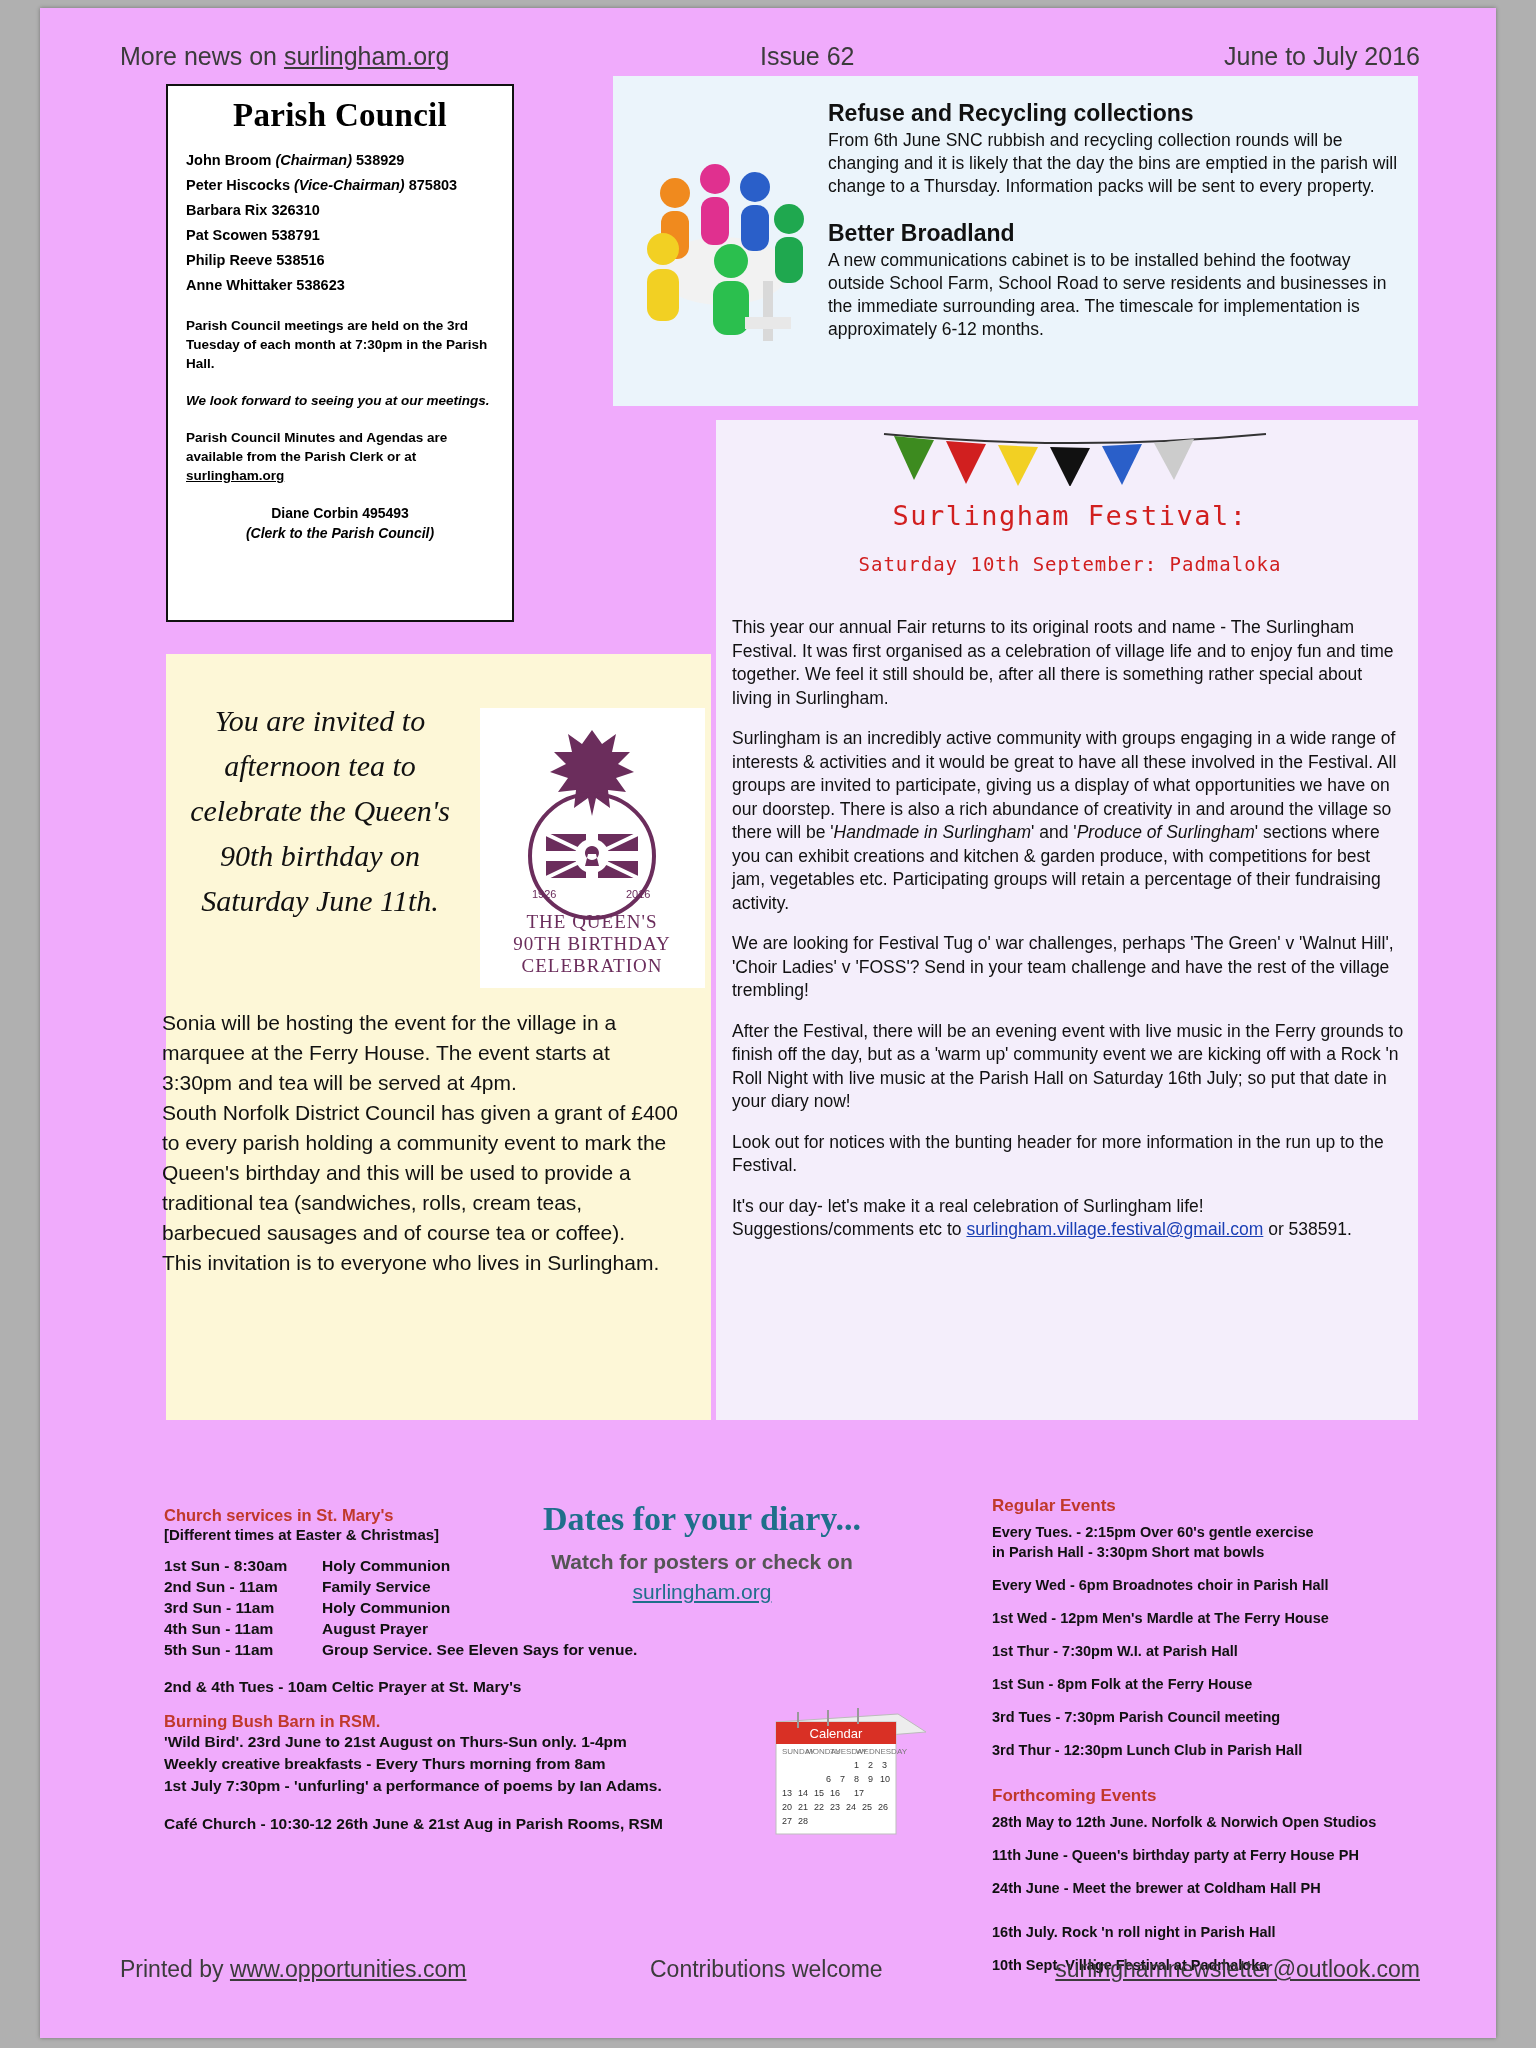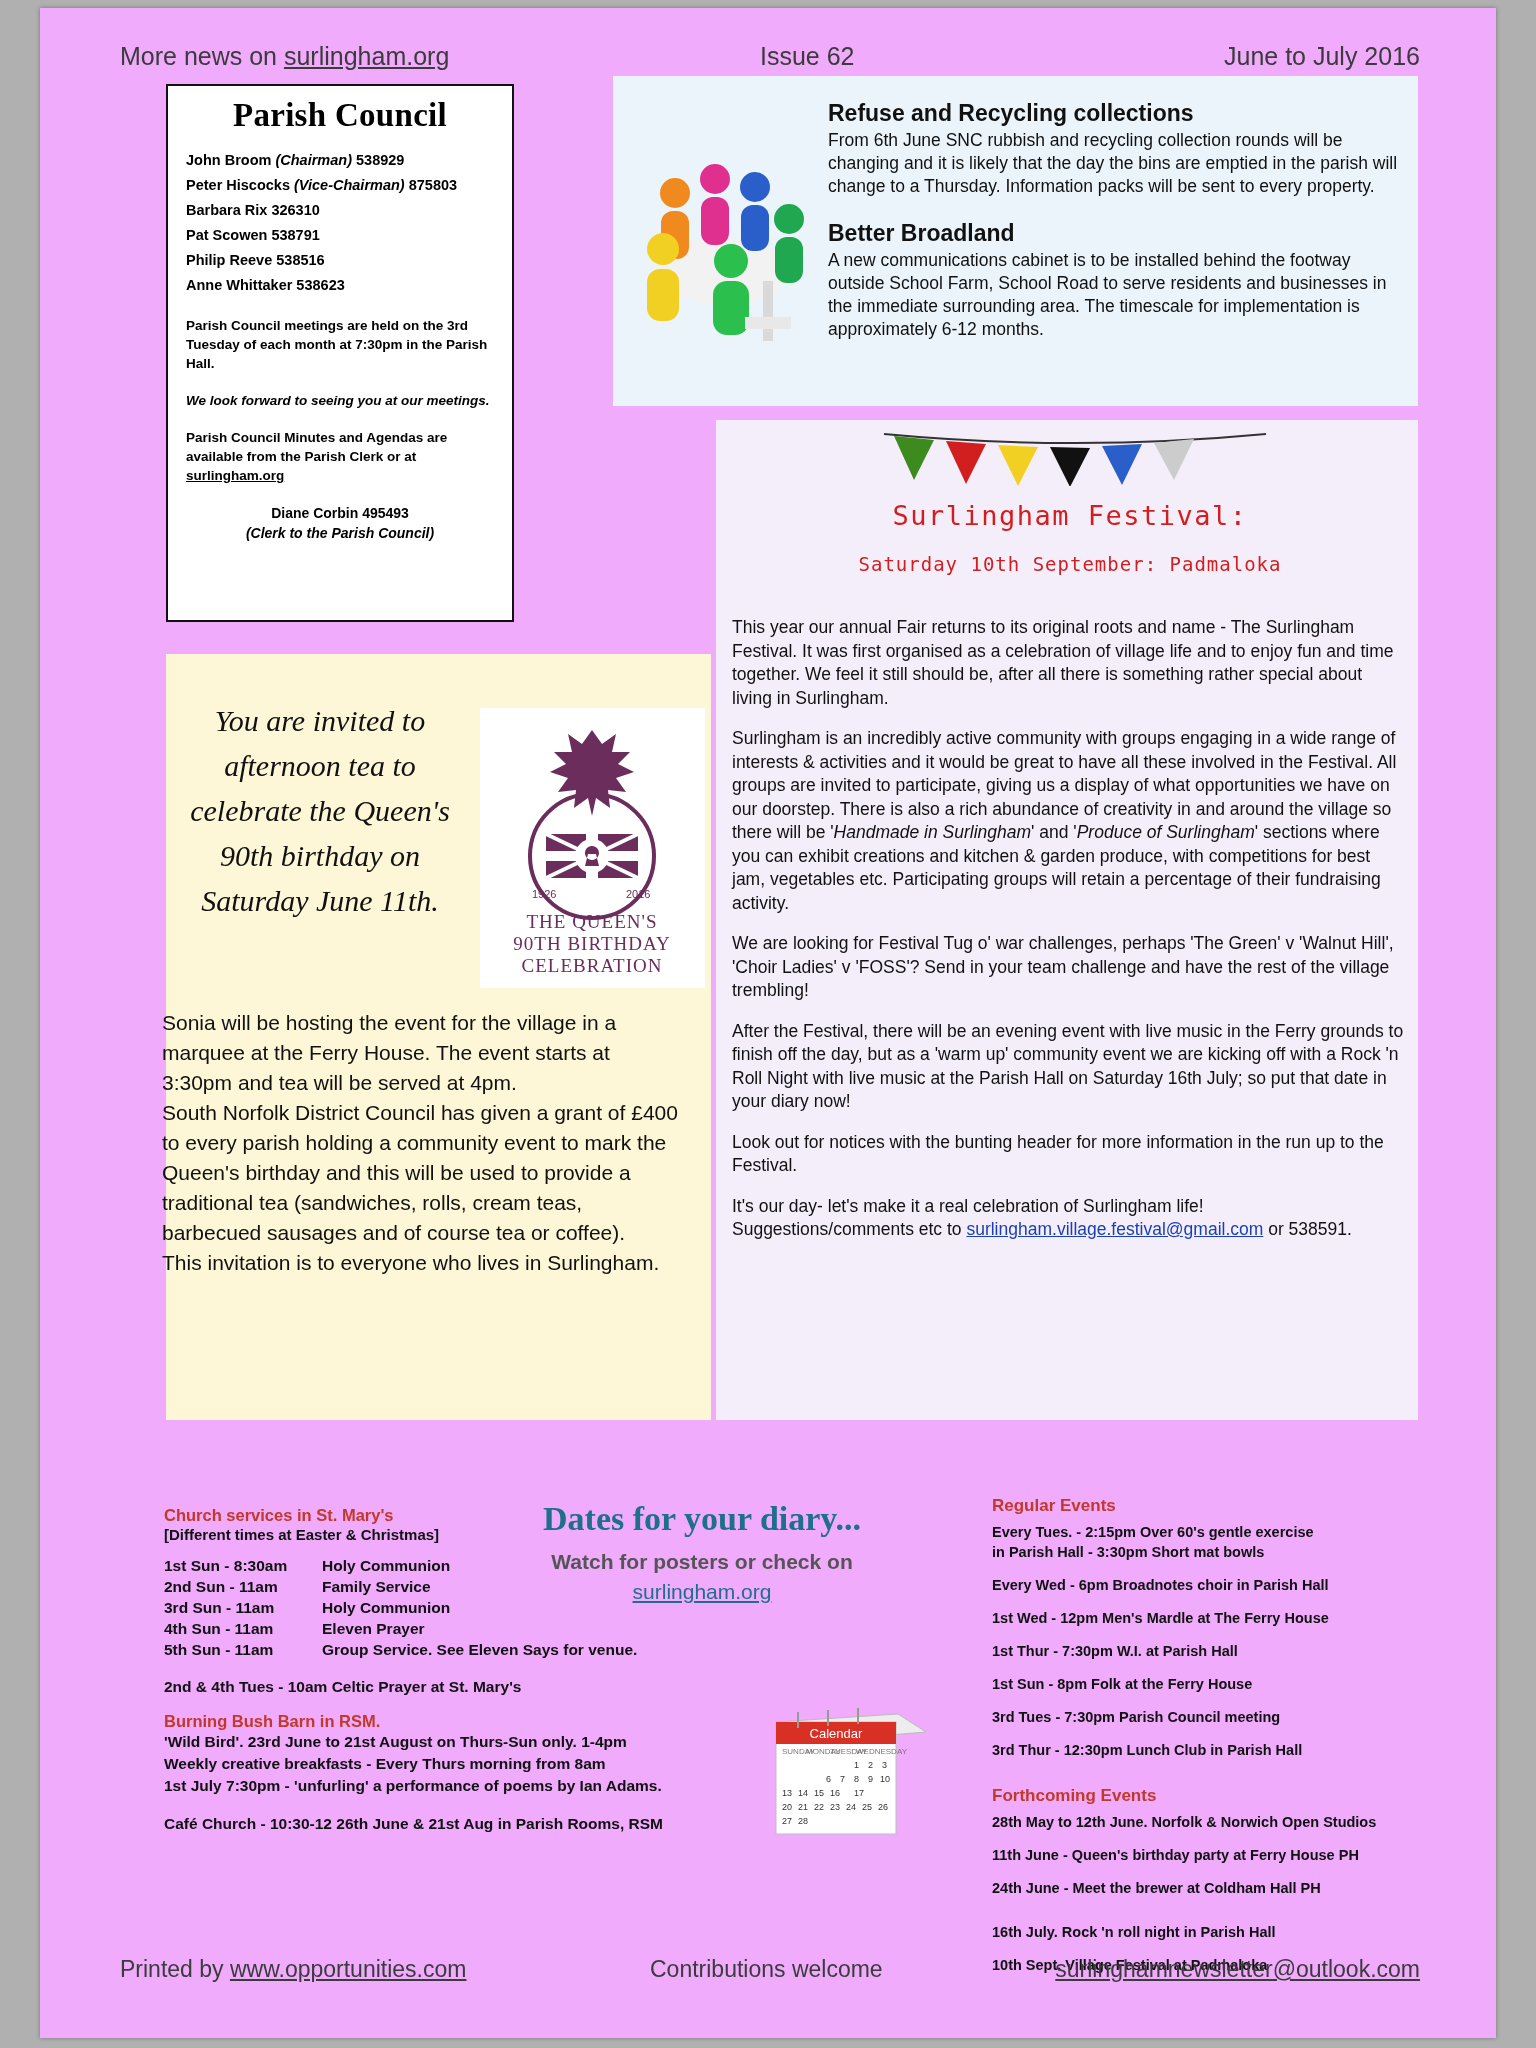--- a/index.html
+++ b/index.html
@@ -449,21 +449,21 @@
   <div class="tea-body" style="white-space: pre-line;">Sonia  will  be  hosting the  event  for the village in a marquee at the Ferry House. The event starts at 3:30pm and tea will be served at 4pm.
 South Norfolk District Council has given a grant of £400 to every parish holding a community event  to mark the  Queen's birthday and this will be used to provide a traditional tea  (sandwiches, rolls, cream teas, barbecued sausages and of course tea or coffee).
 This invitation is to everyone who lives in Surlingham.</div>
 
   <div class="church">
     <div class="church-h">Church services in St. Mary's</div>
     <div class="church-note">[Different times at Easter &amp; Christmas]</div>
     <div class="svc-row"><span class="d">1st Sun - 8:30am</span><span>Holy Communion</span></div>
     <div class="svc-row"><span class="d">2nd Sun - 11am</span><span>Family Service</span></div>
     <div class="svc-row"><span class="d">3rd Sun - 11am</span><span>Holy Communion</span></div>
-    <div class="svc-row"><span class="d">4th Sun - 11am</span><span>Eleven Prayer</span></div>
+    <div class="svc-row"><span class="d">4th Sun - 11am</span><span>August Prayer</span></div>
     <div class="svc-row"><span class="d">5th Sun - 11am</span><span>Group Service.     See Eleven Says for venue.</span></div>
     <div class="church-gap"></div>
     <div class="church-line">2nd &amp; 4th Tues - 10am   Celtic Prayer at St. Mary's</div>
     <div class="church-red">Burning Bush Barn in RSM.</div>
     <div class="church-line">'Wild Bird'. 23rd June to 21st August   on Thurs-Sun only.  1-4pm</div>
     <div class="church-line">Weekly creative breakfasts  - Every Thurs morning from 8am</div>
     <div class="church-line">1st July 7:30pm - 'unfurling' a performance of poems by Ian Adams.</div>
     <div class="church-gap"></div>
     <div class="church-line">Café Church - 10:30-12   26th June &amp; 21st Aug in Parish Rooms, RSM</div>
   </div>

